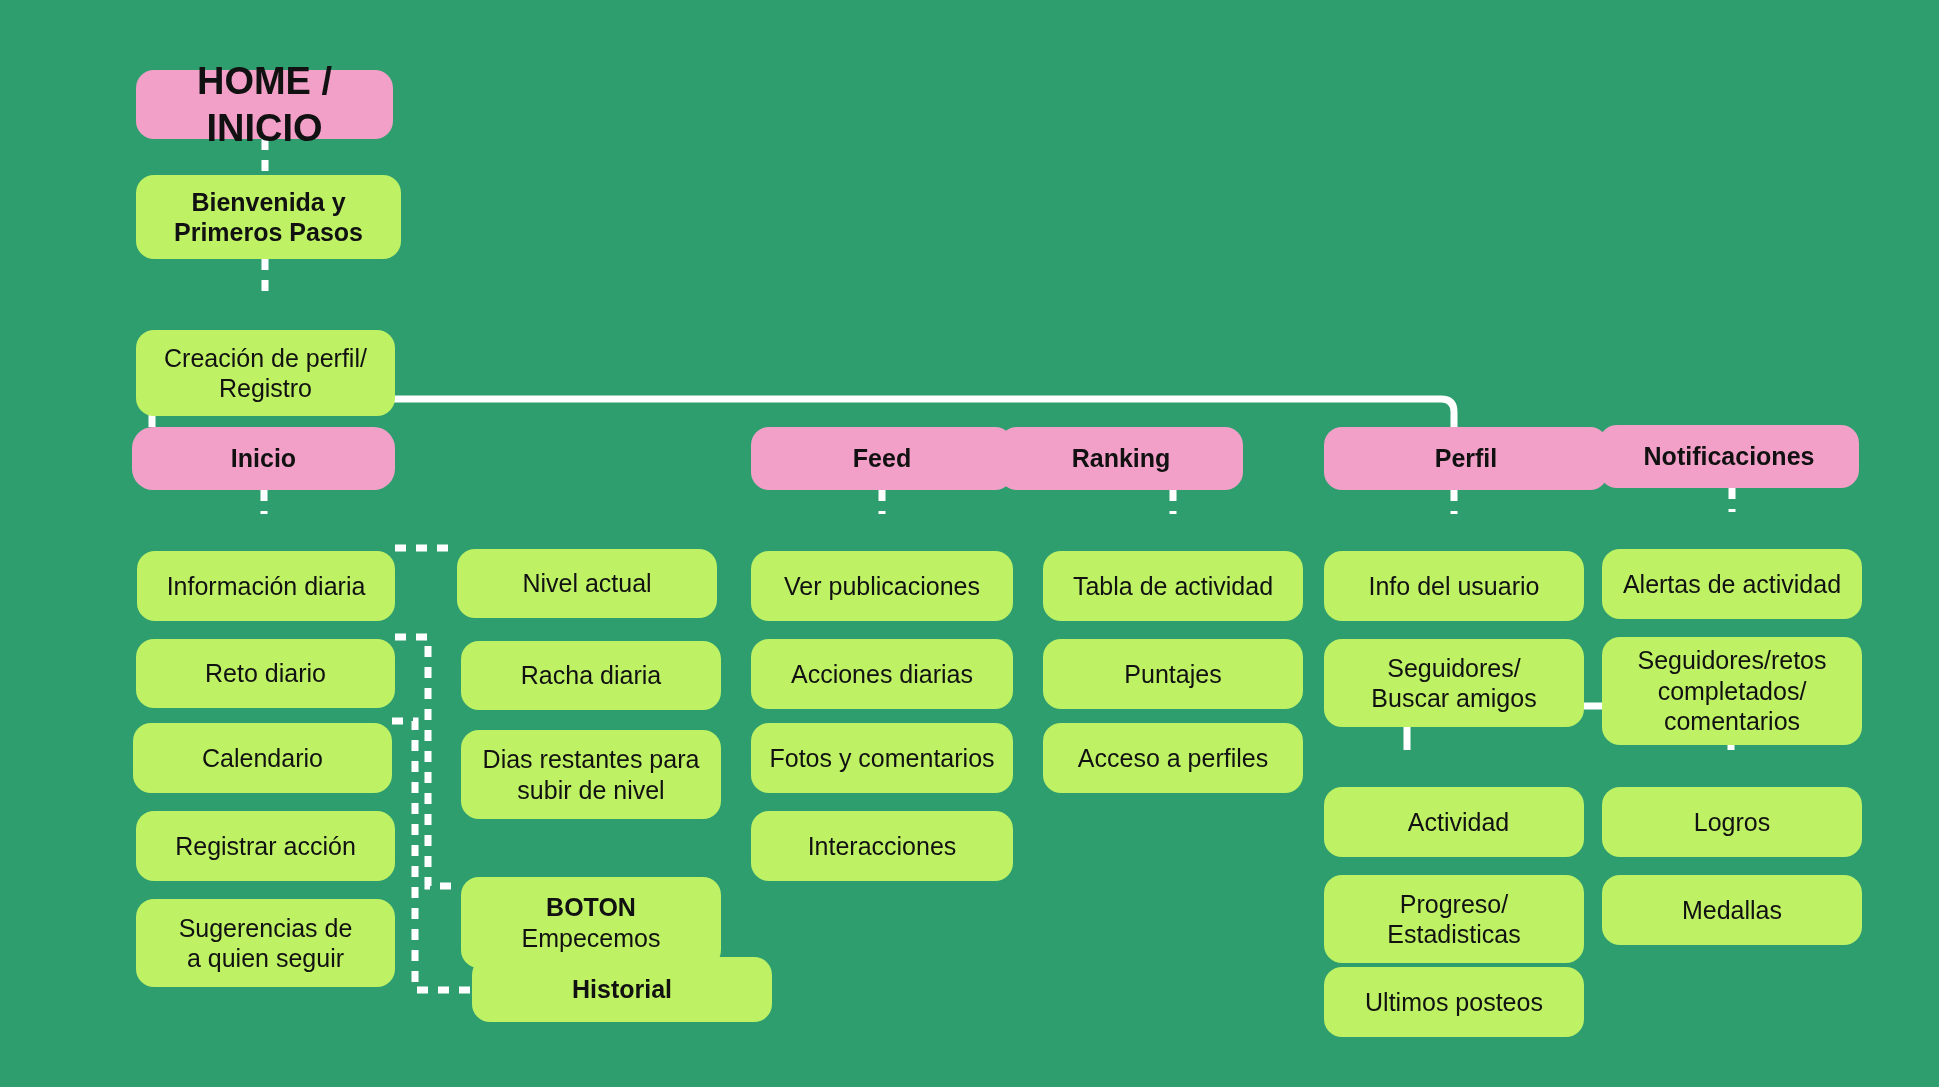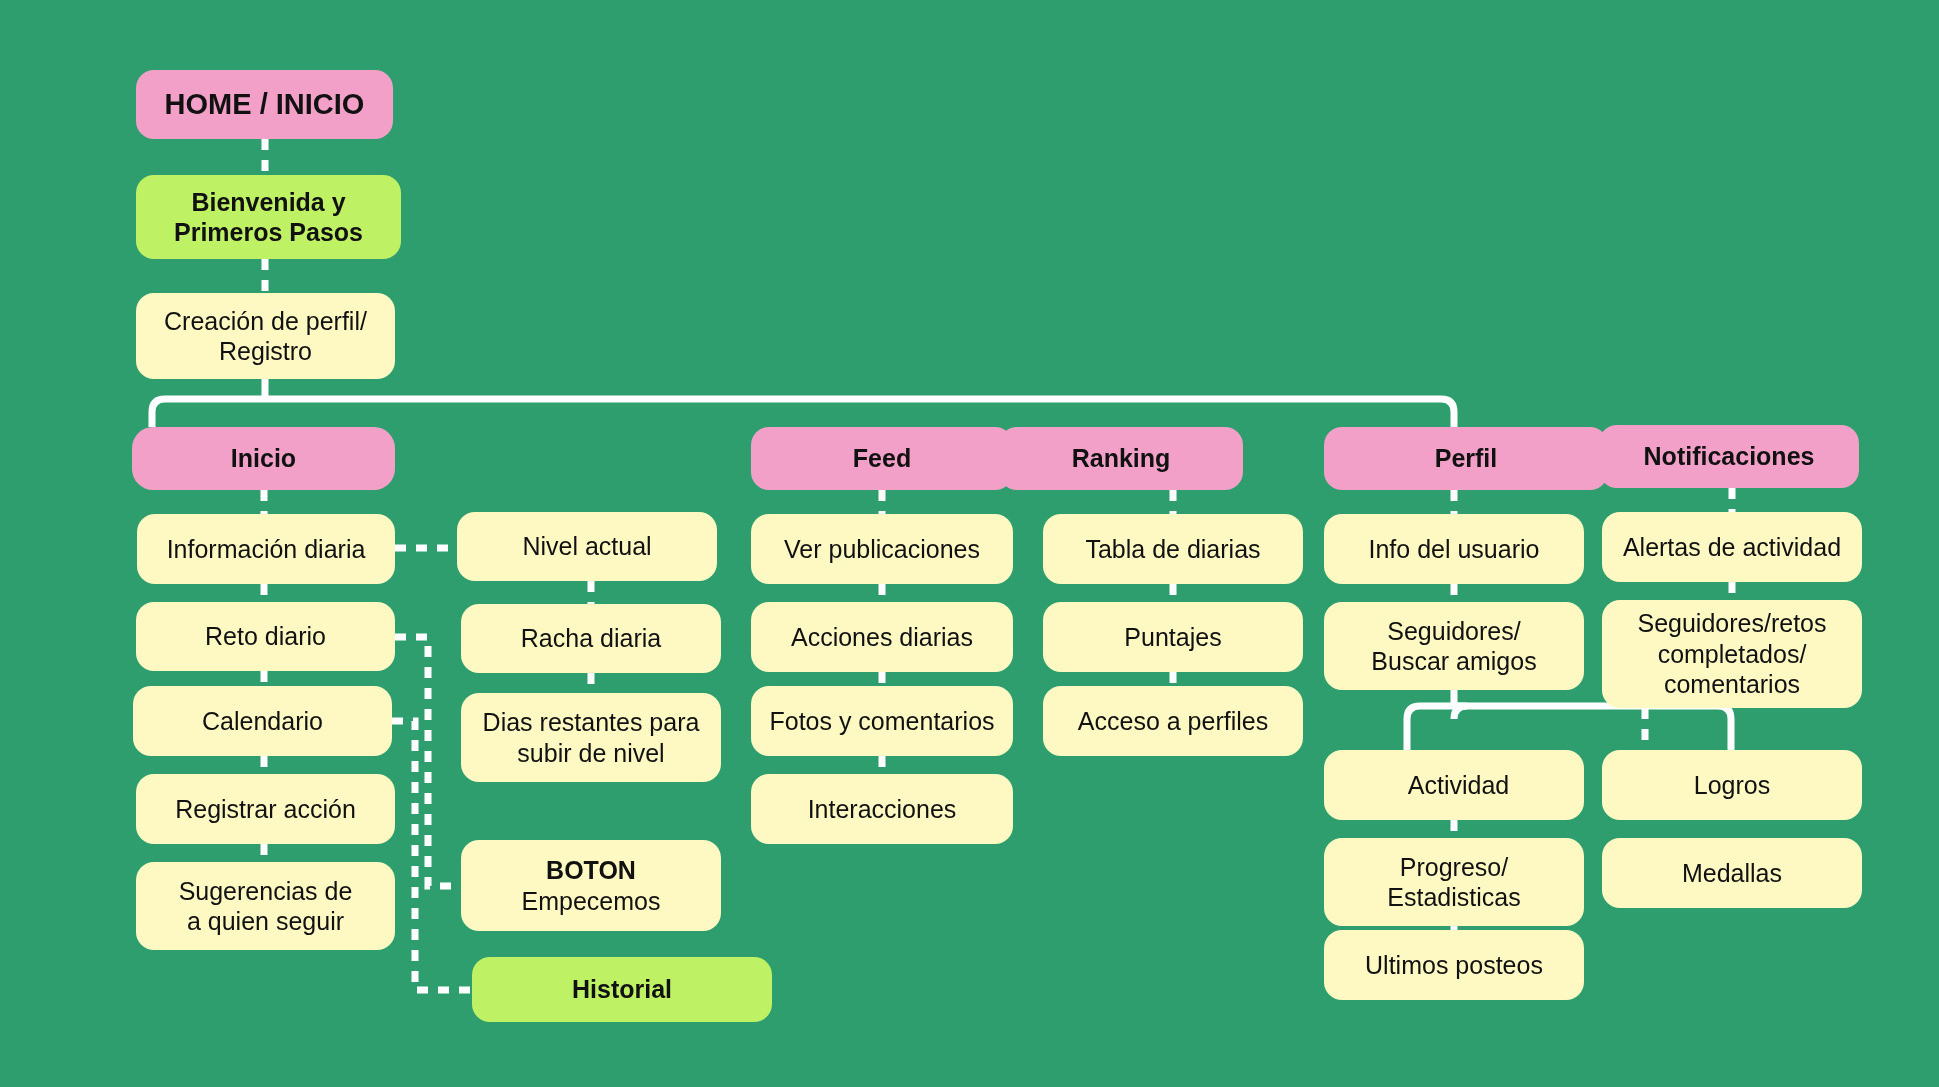--- a/index.html
+++ b/index.html
@@ -16,24 +16,24 @@
     position:absolute;
     box-sizing:border-box;
     display:flex;align-items:center;justify-content:center;
     text-align:center;
     border-radius:18px;
     color:#111111;
     line-height:1.22;
     padding:4px 10px;
     z-index:5;
   }
-  .white{background:#fef9c3;font-size:25px;font-weight:400;}
+  .white{background:#bef264;font-size:25px;font-weight:400;margin-top:37px;}
   .pink{background:#F2A0C8;font-size:25px;font-weight:700;}
   .cream{background:#bef264;font-size:25px;font-weight:700;}
-  .title{font-size:29px;font-weight:700;}
+  .title{font-size:38px;font-weight:700;}
   .btn-node{flex-direction:column;}
   .btn-node .b1{font-weight:700;font-size:25px;}
   .btn-node .b2{font-weight:400;font-size:25px;}
 </style>
 </head>
 <body>
 
 <div id="canvas">
 
   <svg id="edges" viewBox="0 0 1939 1087">
@@ -154,21 +154,21 @@
     <span>Fotos y comentarios</span>
   </div>
   <div class="node white" style="left:751px;top:774px;width:262px;height:70px;">
     <span>Interacciones</span>
   </div>
 
   <div class="node pink" style="left:999px;top:427px;width:244px;height:63px;">
     <span>Ranking</span>
   </div>
   <div class="node white" style="left:1043px;top:514px;width:260px;height:70px;">
-    <span>Tabla de diarias</span>
+    <span>Tabla de actividad</span>
   </div>
   <div class="node white" style="left:1043px;top:602px;width:260px;height:70px;">
     <span>Puntajes</span>
   </div>
   <div class="node white" style="left:1043px;top:686px;width:260px;height:70px;">
     <span>Acceso a perfiles</span>
   </div>
 
   <div class="node pink" style="left:1324px;top:427px;width:284px;height:63px;">
     <span>Perfil</span>

